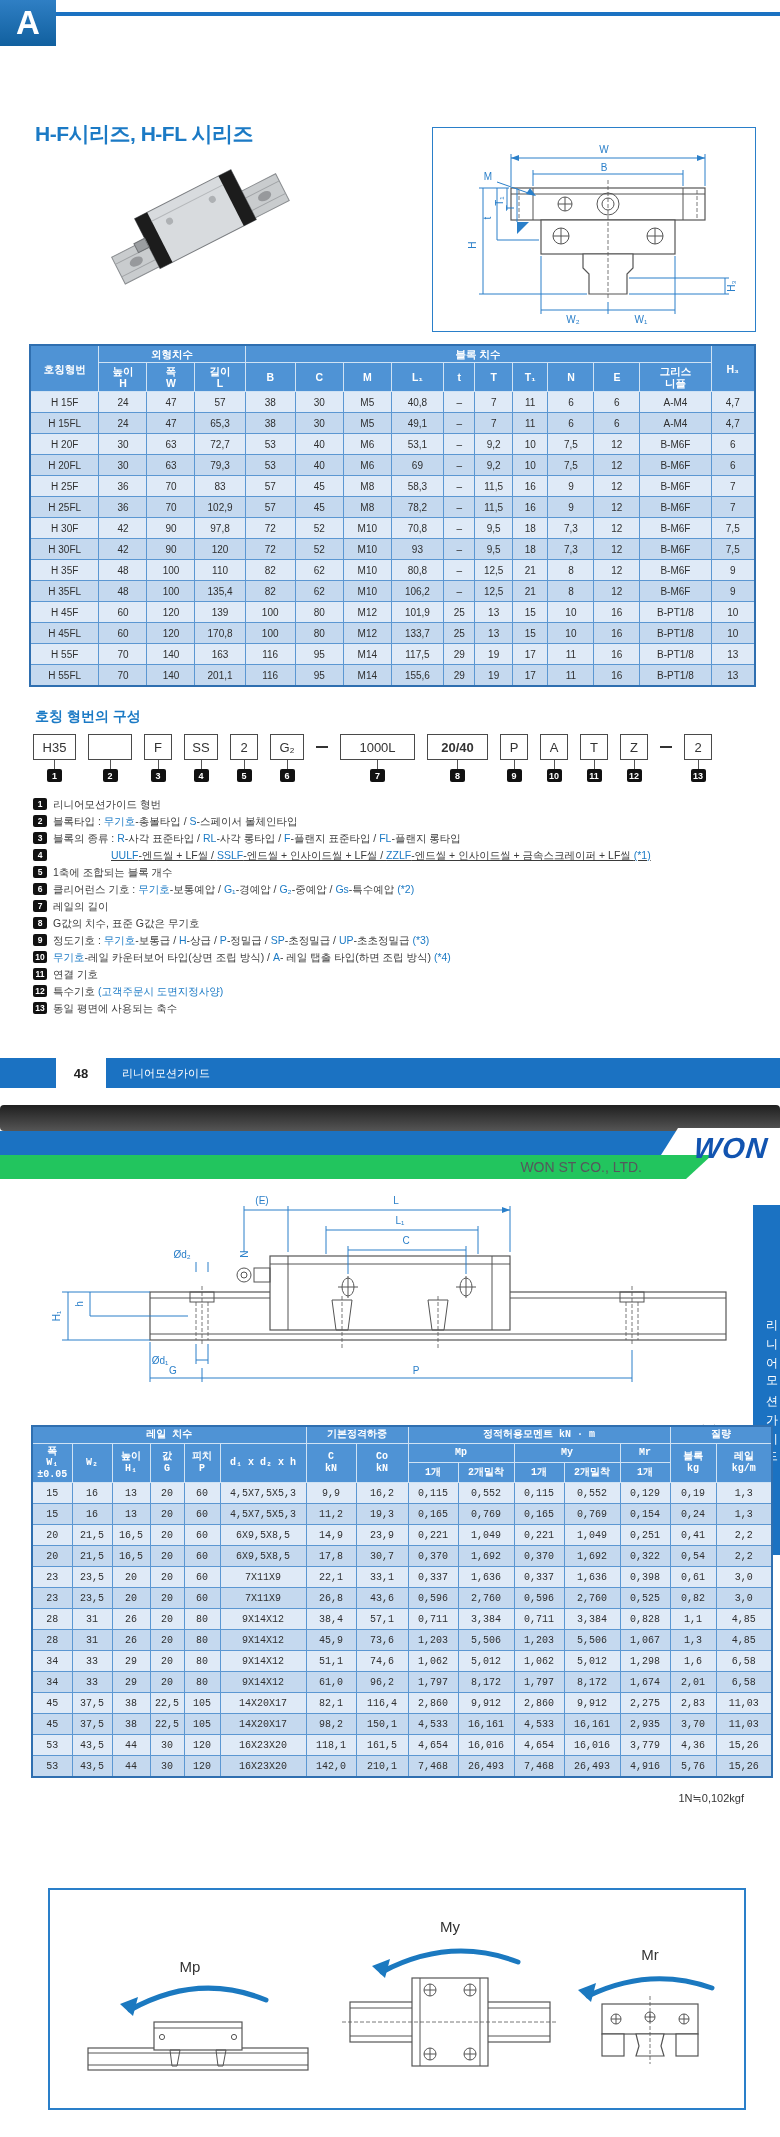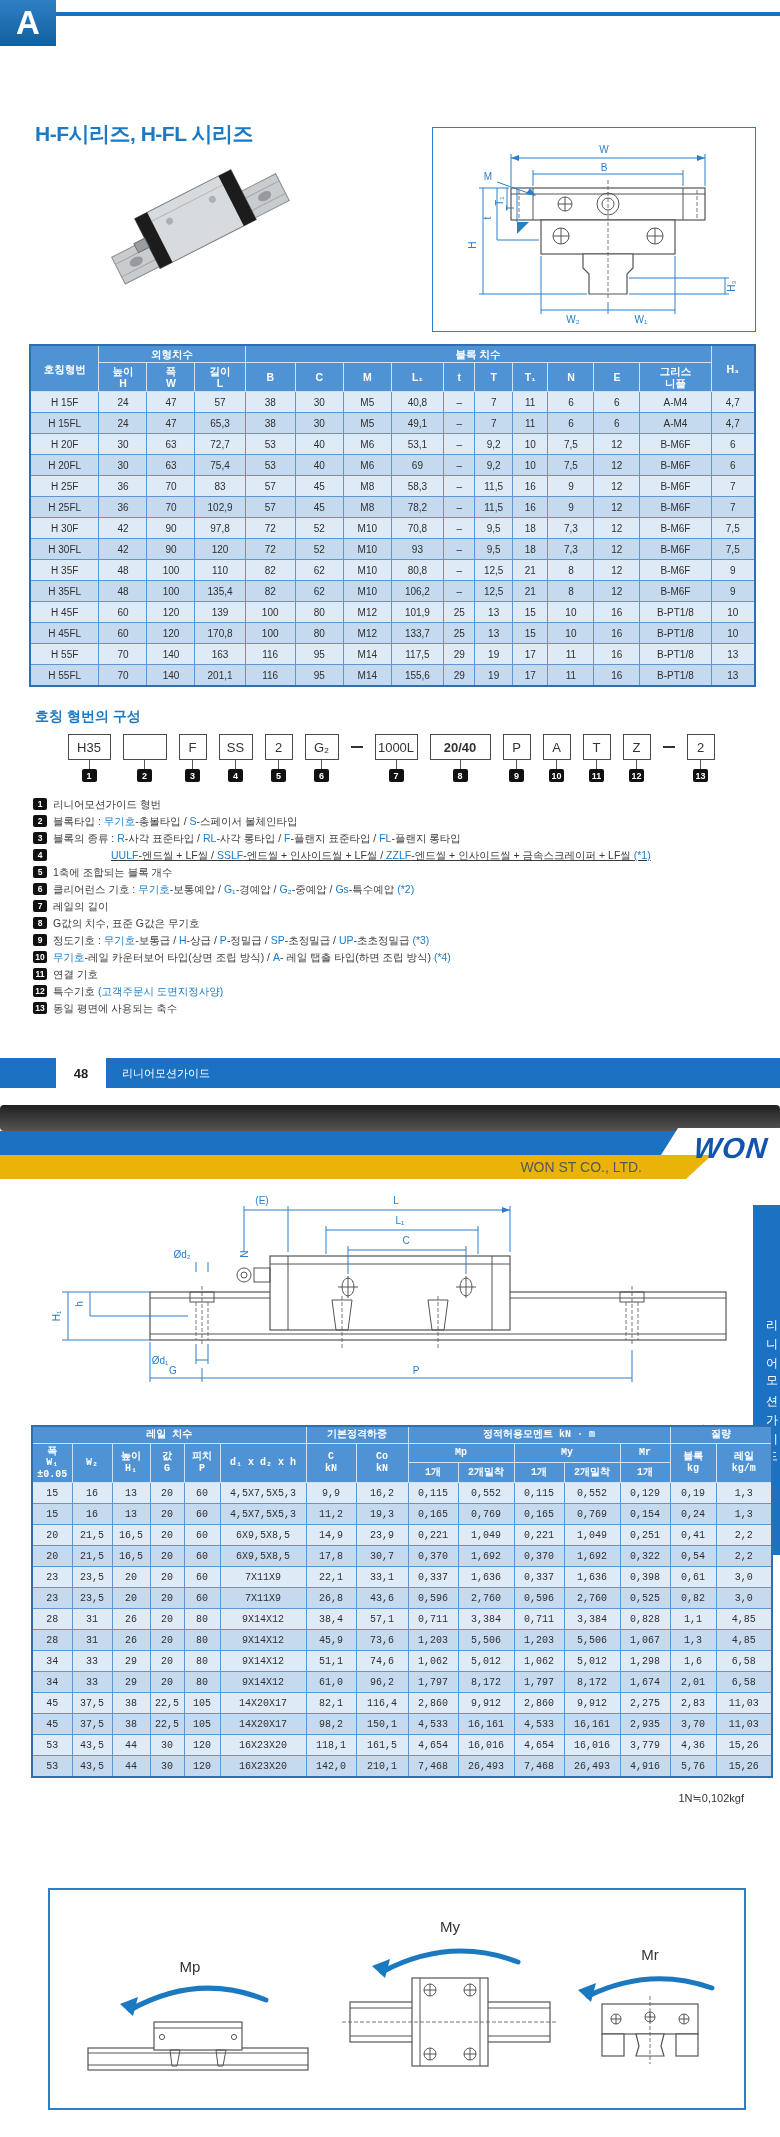--- a/index.html
+++ b/index.html
@@ -32,21 +32,21 @@
   #t2{position:absolute;left:31px;top:1425px;width:731px;font-family:Liberation Mono, monospace;}
   #t1,#t2{border:2px solid #2f6fb0;}
   th{background:#4f93d5;color:#fff;font-weight:bold;font-size:10.5px;line-height:1.15;
      border:1px solid #cfe2f4;padding:2px 0;}
   #t2 th{font-size:10px;}
   td{border:1px solid #5b97d2;font-size:10px;color:#2f2f2f;text-align:center;height:20px;padding:0;}
   tbody tr:nth-child(odd) td{background:#dfeaf7;}
   tbody tr:nth-child(even) td{background:#c5d9ef;}
   
   .pn-title{position:absolute;left:35px;top:708px;font-size:14px;font-weight:bold;color:#1b7ac5;}
-  .pn-row{position:absolute;left:33px;top:734px;width:716px;display:flex;gap:12px;align-items:flex-start;justify-content:center;}
+  .pn-row{position:absolute;left:33px;top:734px;width:716px;display:flex;gap:12px;align-items:flex-start;}
   .pn-unit{display:flex;flex-direction:column;align-items:center;}
   .pn-box{height:26px;border:1.5px solid #4a4a4a;background:#fff;display:flex;align-items:center;justify-content:center;
           font-size:13px;color:#333;box-sizing:border-box;}
   .pn-conn{width:1px;height:9px;background:#555;}
   .pn-badge{background:#111;color:#fff;font-size:9px;font-weight:bold;min-width:13px;height:13px;
             display:flex;align-items:center;justify-content:center;border-radius:2px;padding:0 1px;}
   .pn-dash{width:12px;height:2px;background:#333;margin-top:12px;flex-shrink:0;}
   
   .legend{position:absolute;left:33px;top:798px;width:716px;}
   .lg-item{display:flex;margin-bottom:4px;font-size:10.5px;line-height:13px;color:#3a3a3a;}
@@ -58,21 +58,21 @@
              row-gap:7px;column-gap:8px;font-size:10px;color:#1b7ac5;}
   
   .foot-bar{position:absolute;left:0;top:1058px;width:780px;height:30px;background:#1b72c2;}
   .foot-num{position:absolute;left:56px;top:1058px;width:50px;height:30px;background:#fff;
             display:flex;align-items:center;justify-content:center;font-size:13px;font-weight:bold;color:#222;}
   .foot-label{position:absolute;left:122px;top:1058px;height:30px;display:flex;align-items:center;
               color:#fff;font-size:11px;}
   .sep-band{position:absolute;left:0;top:1105px;width:780px;height:26px;border-radius:4px;
             background:linear-gradient(180deg,#1f1f1f,#555);}
   .bar2{position:absolute;left:0;top:1131px;width:780px;height:24px;background:#1b72c2;}
-  .band2{position:absolute;left:0;top:1155px;width:712px;height:24px;background:#eab308;
+  .band2{position:absolute;left:0;top:1155px;width:712px;height:24px;background:#22c55e;
          clip-path:polygon(0 0,100% 0,calc(100% - 26px) 100%,0 100%);
          display:flex;align-items:center;justify-content:flex-end;padding-right:70px;box-sizing:border-box;
          font-size:14px;color:#55585c;}
   .logo-notch{position:absolute;right:0;top:1128px;width:136px;height:54px;background:#fff;
               clip-path:polygon(34px 0,100% 0,100% 100%,0 100%);}
   .won{position:absolute;right:12px;top:1132px;font-size:29px;font-weight:bold;font-style:italic;
        color:#1254b0;letter-spacing:1px;transform:skewX(-6deg);}
   .side-tab{position:absolute;left:753px;top:1205px;width:27px;height:350px;background:#1b72c2;
             color:#fff;font-size:12px;display:flex;justify-content:center;padding-top:14px;box-sizing:border-box;
             writing-mode:vertical-rl;text-orientation:upright;letter-spacing:7px;}
@@ -262,21 +262,21 @@
           <td>10</td>
           <td>7,5</td>
           <td>12</td>
           <td>B-M6F</td>
           <td>6</td>
         </tr>
         <tr>
           <td>H 20FL</td>
           <td>30</td>
           <td>63</td>
-          <td>75,4</td>
+          <td>79,3</td>
           <td>53</td>
           <td>40</td>
           <td>M6</td>
           <td>69</td>
           <td>–</td>
           <td>9,2</td>
           <td>10</td>
           <td>7,5</td>
           <td>12</td>
           <td>B-M6F</td>
@@ -482,21 +482,21 @@
         <div class="pn-conn"></div>
         <div class="pn-badge">5</div>
       </div>
       <div class="pn-unit">
         <div class="pn-box" style="width: 34px;">G₂</div>
         <div class="pn-conn"></div>
         <div class="pn-badge">6</div>
       </div>
       <div class="pn-dash"></div>
       <div class="pn-unit">
-        <div class="pn-box" style="width: 43px;">1000L</div>
+        <div class="pn-box" style="width: 75px;">1000L</div>
         <div class="pn-conn"></div>
         <div class="pn-badge">7</div>
       </div>
       <div class="pn-unit">
         <div class="pn-box" style="width: 61px; font-weight: bold;">20/40</div>
         <div class="pn-conn"></div>
         <div class="pn-badge">8</div>
       </div>
       <div class="pn-unit">
         <div class="pn-box" style="width: 28px;">P</div>

